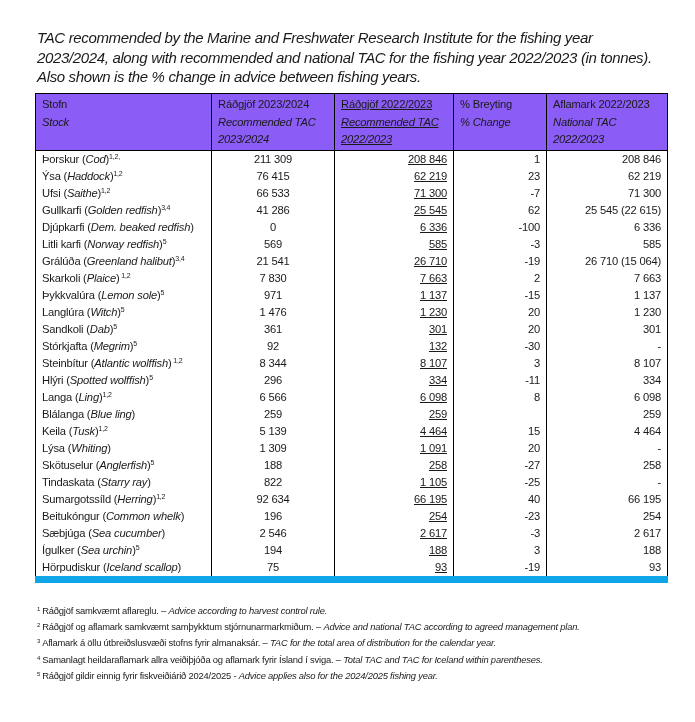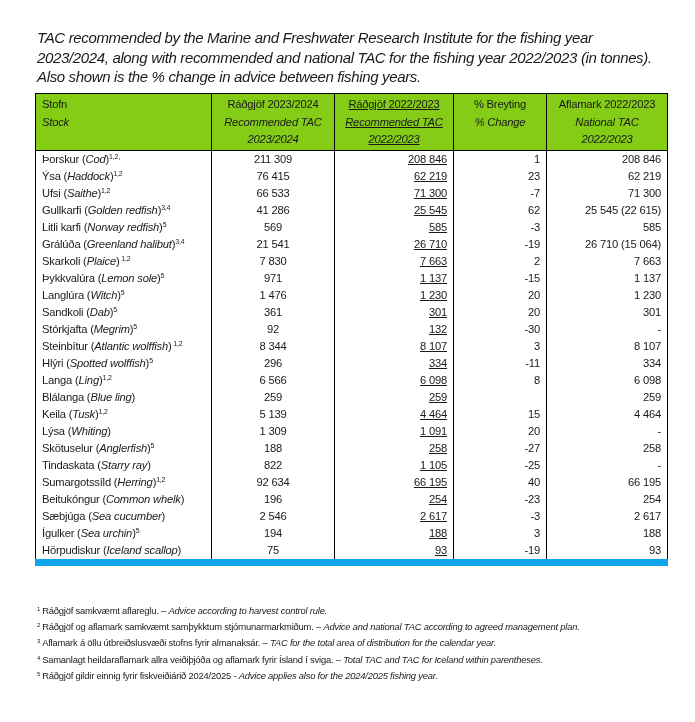--- a/index.html
+++ b/index.html
@@ -1,28 +1,28 @@
 <!DOCTYPE html>
 <html><head>
 <meta charset="utf-8">
 <style>
   html, body { margin: 0; padding: 0; background: #ffffff; }
   body { width: 695px; height: 722px; position: relative; font-family: "Liberation Sans", sans-serif; color: #1a1a1a; overflow: hidden; }
   .caption { position: absolute; left: 37px; top: 28px; width: 630px; font-size: 15px; line-height: 19.5px; font-style: italic; letter-spacing: -0.35px; }
   table.tac { position: absolute; left: 35px; top: 93px; border-collapse: collapse; font-size: 11.2px; letter-spacing: -0.2px; }
   table.tac th, table.tac td { border-left: 1px solid #000; border-right: 1px solid #000; padding: 0 6px; white-space: nowrap; }
-  table.tac thead th { background: #84cc16; font-weight: normal; vertical-align: top; line-height: 17.5px; padding-top: 2px; height: 54px; border-top: 1px solid #000; border-bottom: 1px solid #000; }
+  table.tac thead th { background: #8b5cf6; font-weight: normal; vertical-align: top; line-height: 17.5px; padding-top: 2px; height: 54px; border-top: 1px solid #000; border-bottom: 1px solid #000; }
   table.tac tbody td { height: 17px; line-height: 17px; }
   table.tac tbody tr:last-child td { border-bottom: 7px solid #0ea5e9; }
   .c0 { width: 163px; text-align: left; }
   .c1 { width: 110px; }
   .c2 { width: 106px; text-decoration: underline; }
   .c3 { width: 80px; }
   .c4 { width: 108px; }
-  thead .c1, thead .c2, thead .c3, thead .c4 { text-align: center; }
+  thead .c1, thead .c2, thead .c3, thead .c4 { text-align: left; }
   tbody .c1 { text-align: center; padding-right: 50px; width: 66px; }
   tbody .c2 { text-align: right; padding-right: 6px; }
   tbody .c3 { text-align: right; padding-right: 22px; width: 64px; }
   tbody .c4 { text-align: right; padding-right: 17px; width: 97px; }
   .it { font-style: italic; }
   sup { font-size: 7px; vertical-align: 4px; line-height: 0; }
   .footnotes { position: absolute; left: 37px; top: 603px; font-size: 9.4px; line-height: 16.2px; letter-spacing: -0.2px; }
   .footnotes sup { font-size: 6px; vertical-align: 3px; margin-right: 2px; }
 </style>
 </head>
@@ -83,20 +83,27 @@
         <td class="c4">71 300</td>
       </tr>
       <tr>
         <td class="c0"><span>Gullkarfi</span> (<span class="it">Golden redfish</span>)<sup>3,4</sup></td>
         <td class="c1">41 286</td>
         <td class="c2">25 545</td>
         <td class="c3">62</td>
         <td class="c4">25 545 (22 615)</td>
       </tr>
       <tr>
+        <td class="c0"><span>Djúpkarfi</span> (<span class="it">Dem. beaked redfish</span>)<sup></sup></td>
+        <td class="c1">0</td>
+        <td class="c2">6 336</td>
+        <td class="c3">-100</td>
+        <td class="c4">6 336</td>
+      </tr>
+      <tr>
         <td class="c0"><span>Litli karfi</span> (<span class="it">Norway redfish</span>)<sup>5</sup></td>
         <td class="c1">569</td>
         <td class="c2">585</td>
         <td class="c3">-3</td>
         <td class="c4">585</td>
       </tr>
       <tr>
         <td class="c0"><span>Grálúða</span> (<span class="it">Greenland halibut</span>)<sup>3,4</sup></td>
         <td class="c1">21 541</td>
         <td class="c2">26 710</td>

